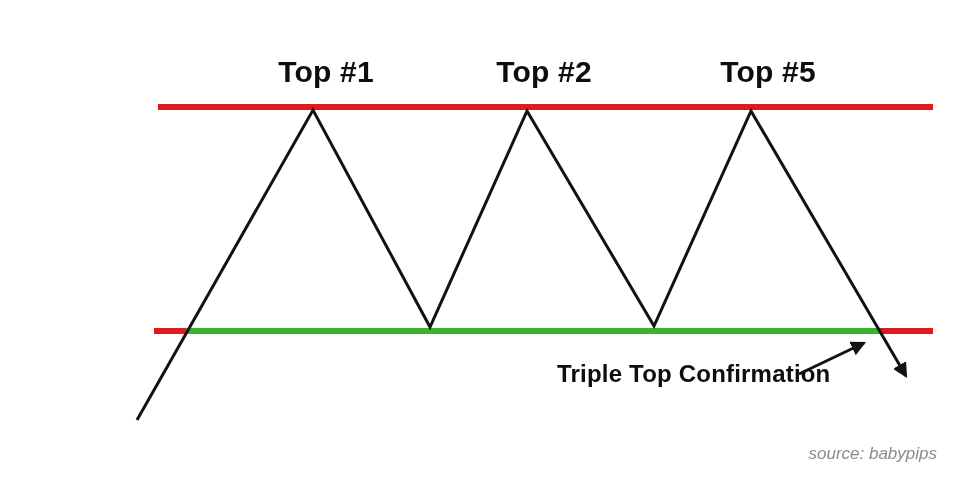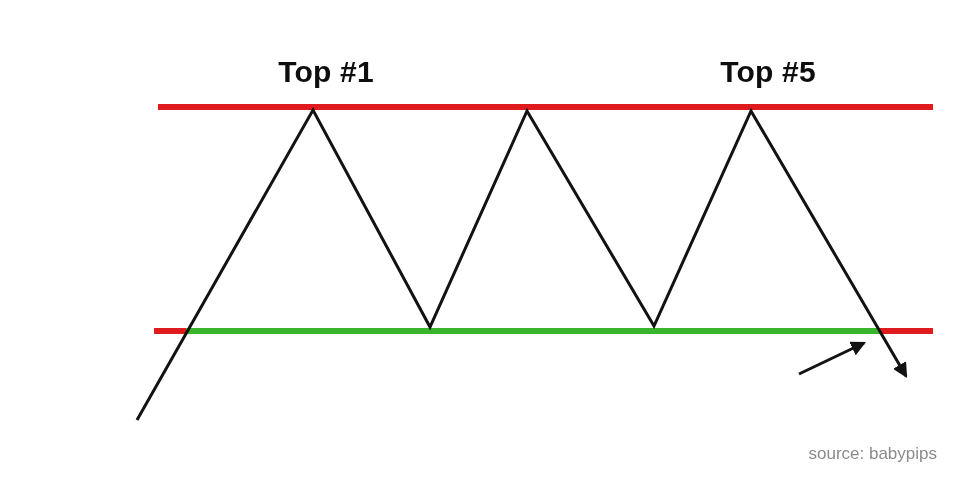--- a/index.html
+++ b/index.html
@@ -37,20 +37,21 @@
   .confirmation-label {
     font-size: 24px;
     left: 557px;
     top: 360px;
   }
   .source-label {
     position: absolute;
     right: 38px;
     top: 444px;
     font-size: 17px;
+    font-style: italic;
     font-weight: 400;
     color: var(--source-color, #8b8b8b);
     white-space: nowrap;
   }
   .resistance-stroke { stroke: var(--red, #e01b1e); stroke-width: 6; }
   .neckline-red-stroke { stroke: var(--red, #e01b1e); stroke-width: 6; }
   .neckline-green-stroke { stroke: var(--green, #38b52d); stroke-width: 6; }
   .price-stroke { stroke: var(--black, #121212); stroke-width: 3; fill: none; stroke-linejoin: miter; }
   .arrow-stroke { stroke: var(--black, #121212); stroke-width: 3; }
 </style>
@@ -72,20 +73,22 @@
 
     <line id="neckline-green" class="neckline-green-stroke" x1="186" y1="331" x2="880" y2="331"></line>
 
     <polyline id="price-path" class="price-stroke" marker-end="url(#arrowhead)" points="137,420 313,110 430,327 527,111 654,326 751,111 906,376"></polyline>
 
     <line id="confirmation-arrow" class="arrow-stroke" marker-end="url(#arrowhead)" x1="799" y1="374" x2="864" y2="343"></line>
   </svg>
 
   <div class="label top-label top-label-1">Top #1</div>
 
+  <div class="label top-label top-label-2">Top #2</div>
 
   <div class="label top-label top-label-3">Top #5</div>
 
 
+  <div class="label confirmation-label">Triple Top Confirmation</div>
 
   <div class="source-label">source: babypips</div>
 
 </div>
 
 </body></html>

